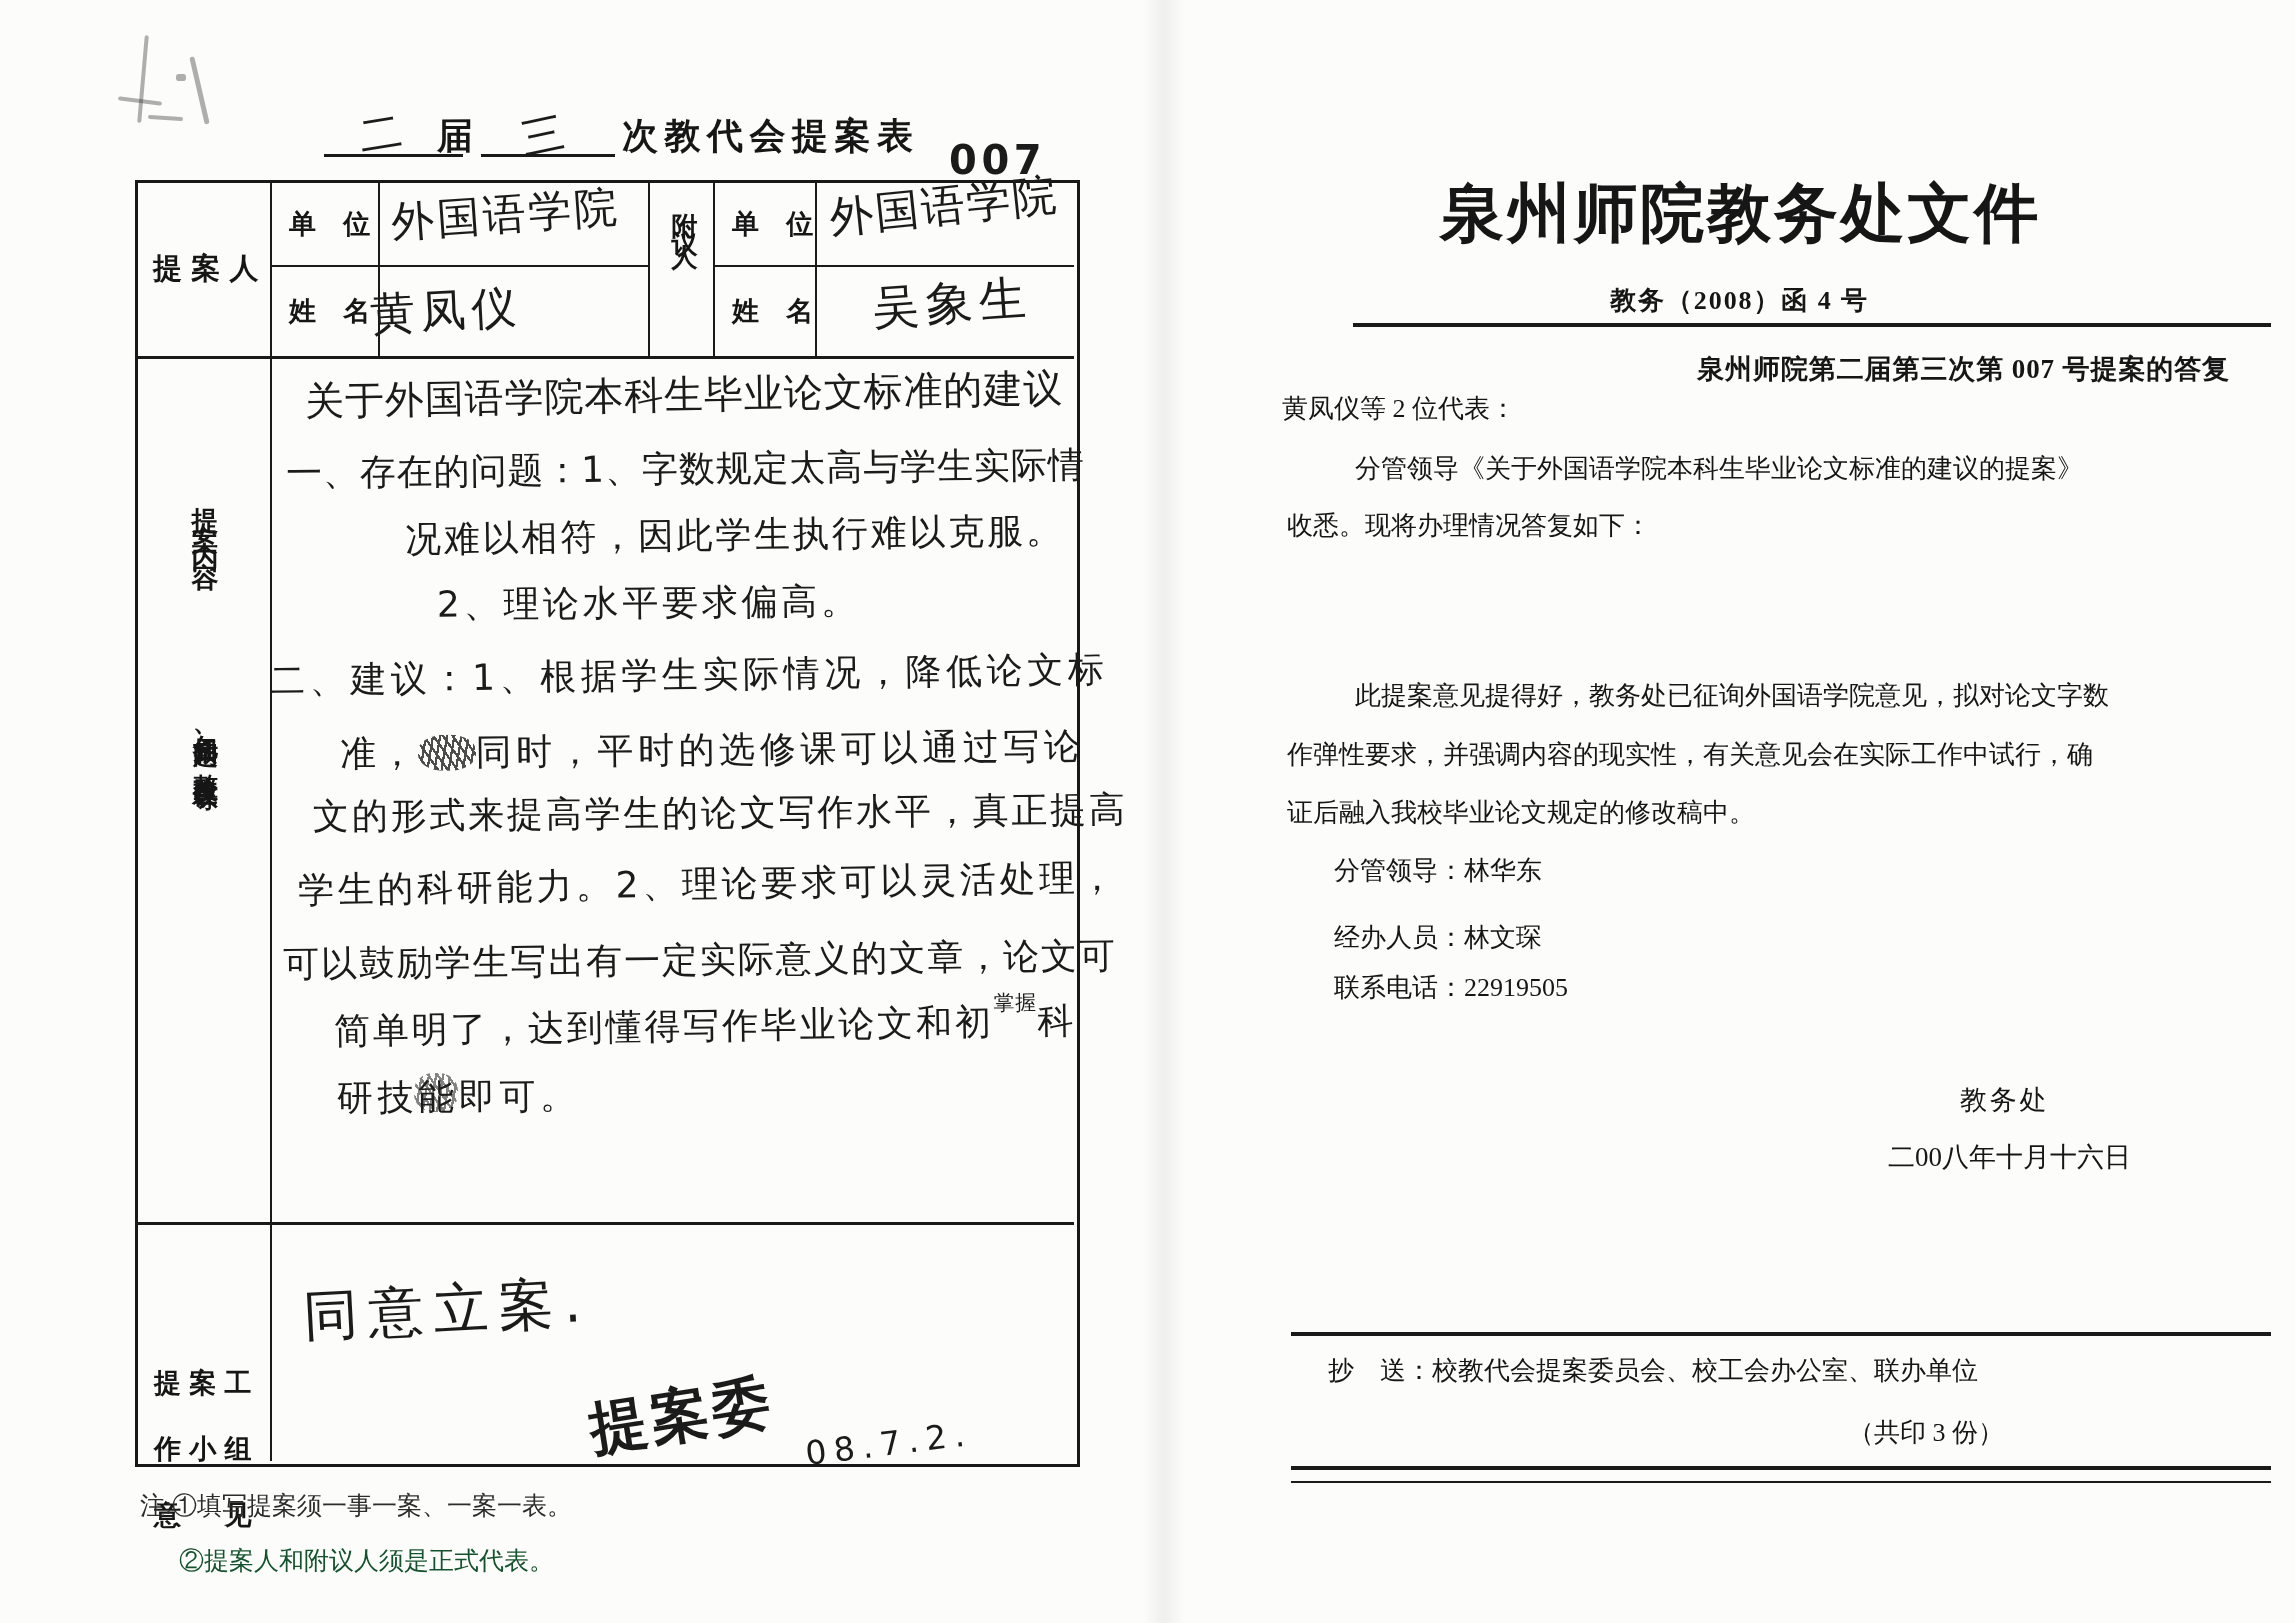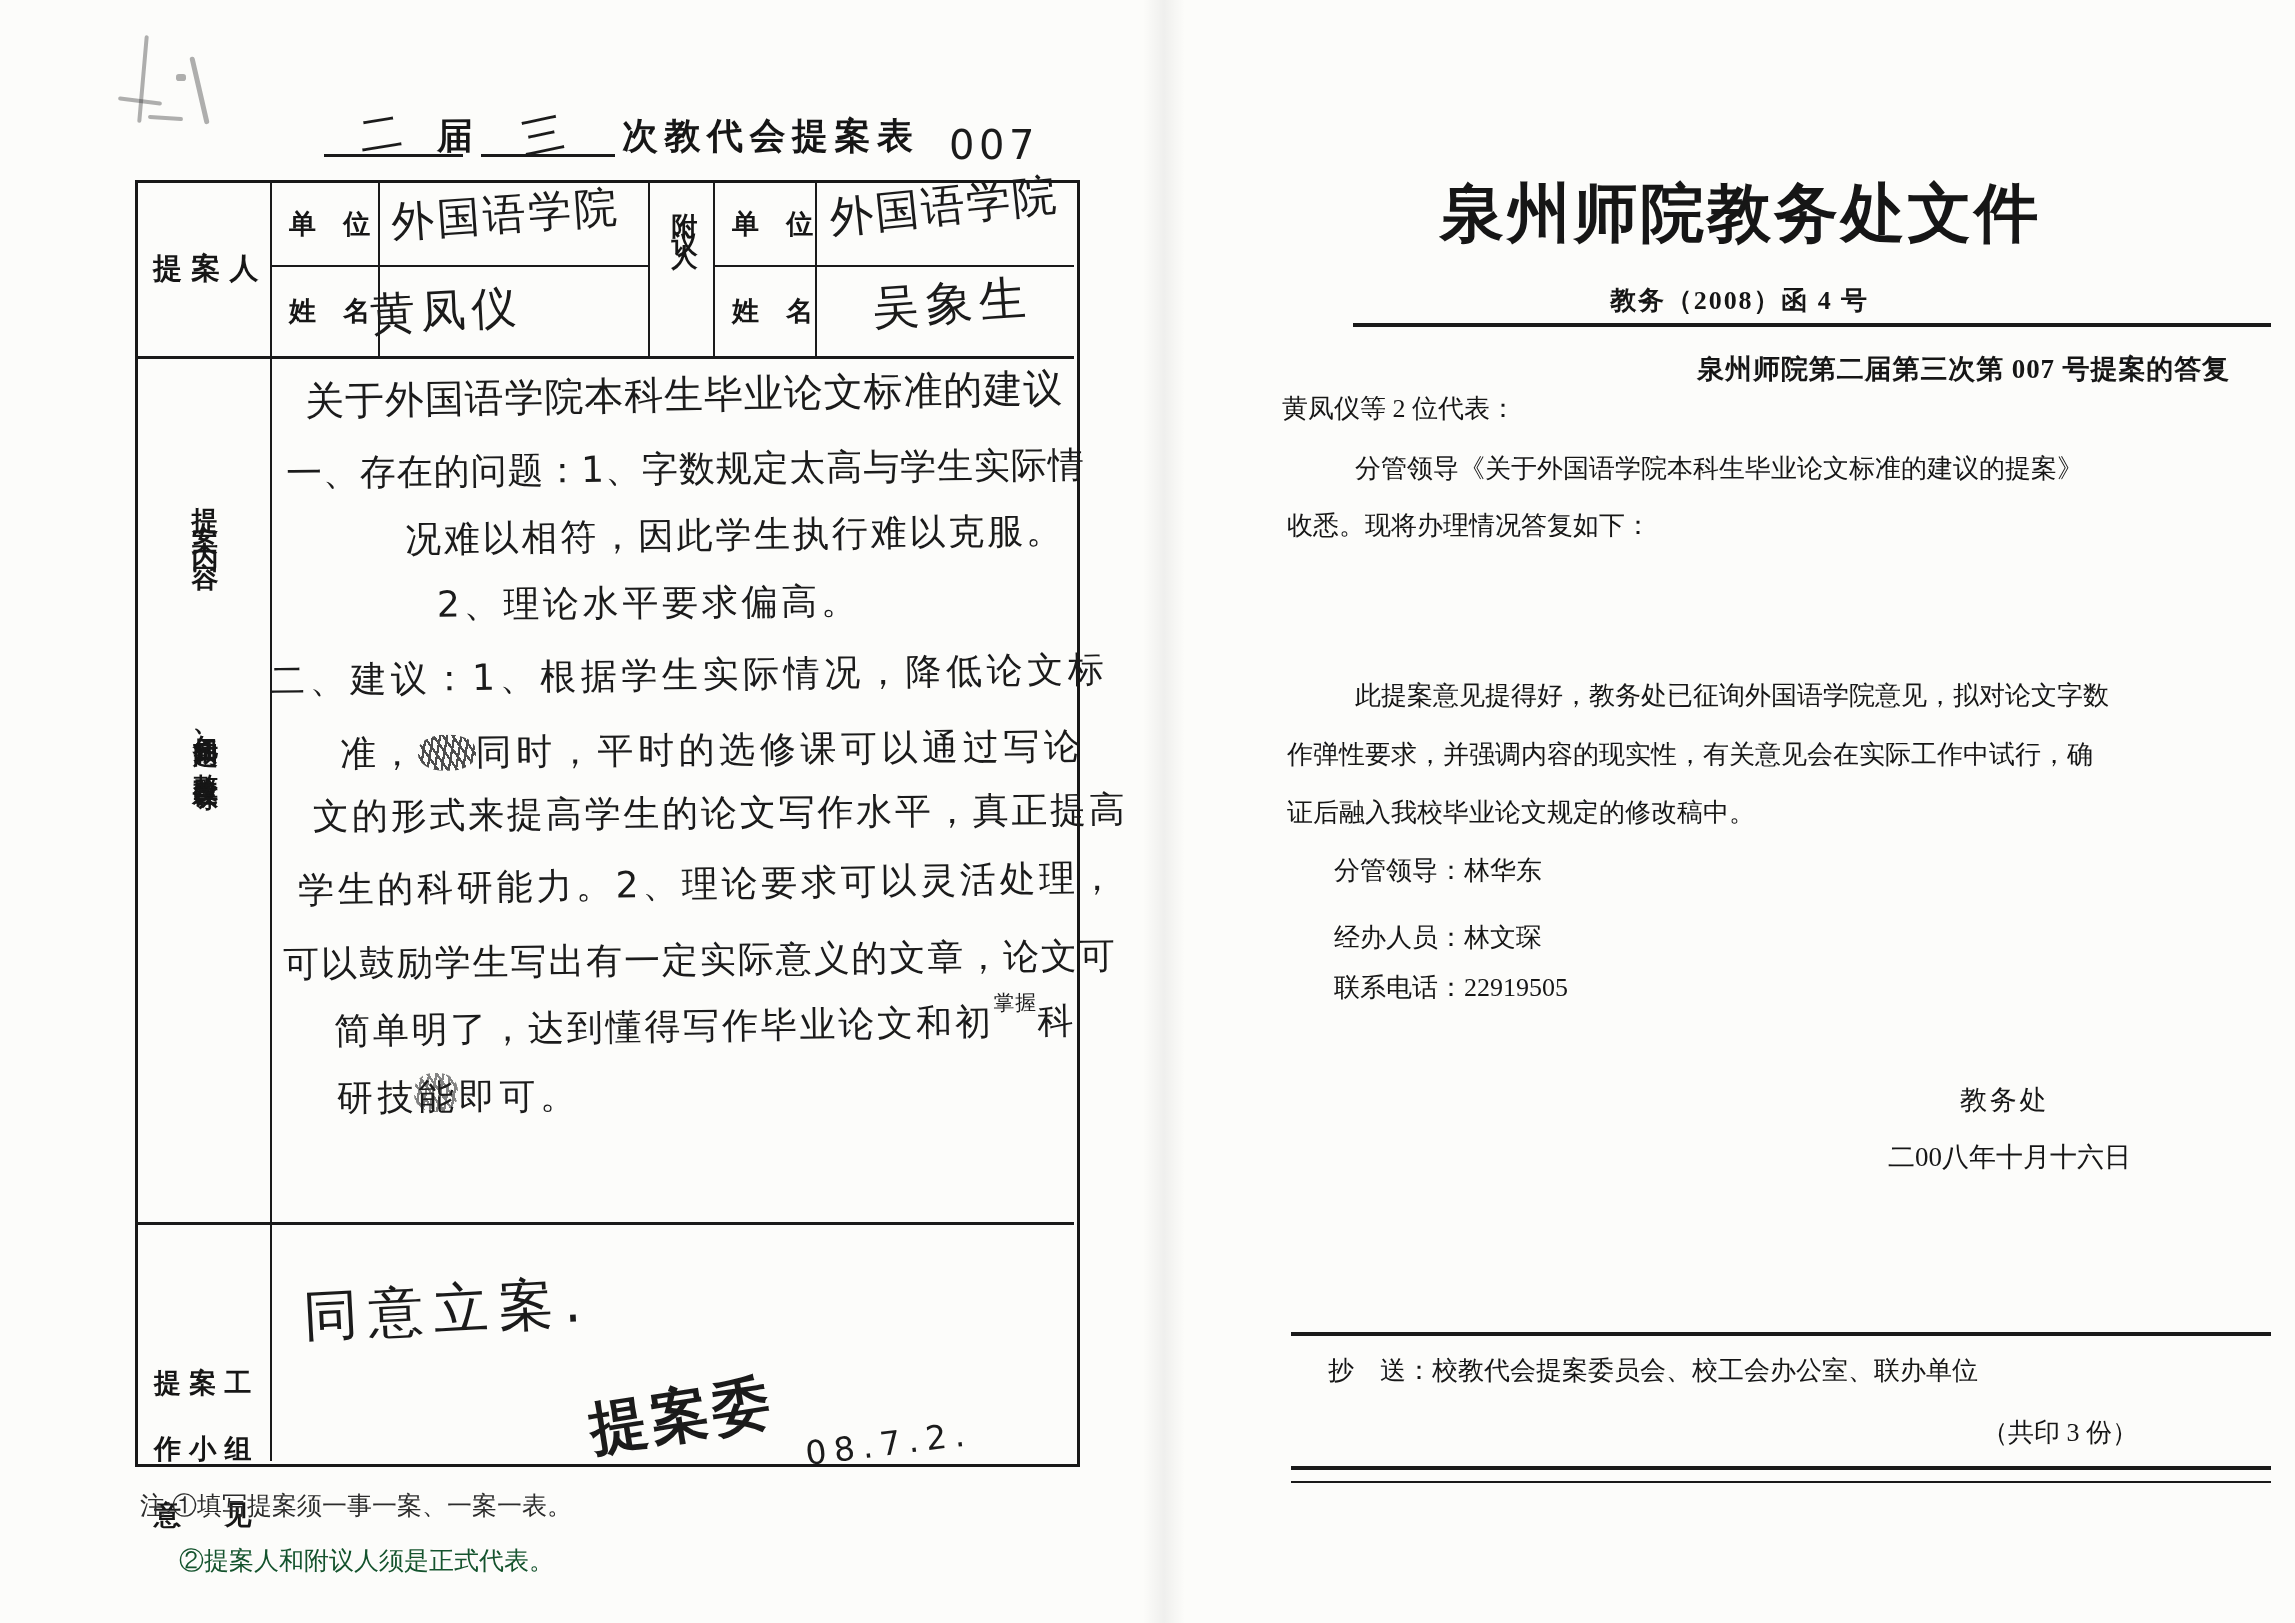--- a/index.html
+++ b/index.html
@@ -47,21 +47,21 @@
 
     <div>
       <div class="line" style="left:324px;top:154px;width:139px;height:3.2px;"></div>
       <div class="line" style="left:481px;top:154px;width:134px;height:3.2px;"></div>
       <span class="abs hw" style="left:359px;top:105px;font-size:43px;transform:rotate(-9deg);">二</span>
       <span class="abs song" style="left:437px;top:112px;font-size:36px;font-weight:bold;">届</span>
       <span class="abs hw" style="left:521px;top:107px;font-size:43px;transform:rotate(-12deg);">三</span>
       <span class="abs song" style="left:622px;top:112px;font-size:36px;font-weight:bold;letter-spacing:6.5px;">次教代会提案表</span>
     </div>
 
-    <span class="abs hw" style="left:949px;top:122px;font-size:40px;letter-spacing:4.6px;font-weight:normal;">007</span>
+    <span class="abs hw" style="left:949px;top:137px;font-size:40px;letter-spacing:4.6px;font-weight:bold;">007</span>
 
     <div class="abs" style="left:135px;top:180px;width:939px;height:1281px;border:3.2px solid #181818;"></div>
     <div class="line" style="left:270px;top:180px;width:2.3px;height:1281px;"></div>
     <div class="line" style="left:378px;top:180px;width:2.3px;height:176px;"></div>
     <div class="line" style="left:648px;top:180px;width:2.3px;height:176px;"></div>
     <div class="line" style="left:713px;top:180px;width:2.3px;height:176px;"></div>
     <div class="line" style="left:815px;top:180px;width:2.3px;height:176px;"></div>
     <div class="line" style="left:270px;top:265px;width:380px;height:2.3px;"></div>
     <div class="line" style="left:713px;top:265px;width:361px;height:2.3px;"></div>
     <div class="line" style="left:135px;top:356px;width:939px;height:2.8px;"></div>
@@ -137,19 +137,19 @@
 
     <span class="abs song" style="left:1334px;top:853px;font-size:26px;">分管领导：林华东</span>
     <span class="abs song" style="left:1334px;top:912px;font-size:26px;margin-top:8px;">经办人员：林文琛</span>
     <span class="abs song" style="left:1334px;top:970px;font-size:26px;">联系电话：22919505</span>
 
     <span class="abs song" style="left:1960px;top:1082px;font-size:27px;letter-spacing:2.8px;">教务处</span>
     <span class="abs song" style="left:1888px;top:1139px;font-size:27px;">二00八年十月十六日</span>
 
     <div class="line" style="left:1291px;top:1332px;width:980px;height:3.7px;"></div>
     <span class="abs song" style="left:1328px;top:1353px;font-size:26px;">抄　送：校教代会提案委员会、校工会办公室、联办单位</span>
-    <span class="abs song" style="left:1982px;top:1415px;font-size:26px;">（共印 3 份）</span>
+    <span class="abs song" style="left:1848px;top:1415px;font-size:26px;">（共印 3 份）</span>
     <div class="line" style="left:1291px;top:1466px;width:980px;height:3.7px;"></div>
     <div class="line" style="left:1291px;top:1481px;width:980px;height:1.9px;"></div>
   </div>
 
 </div>
 
 
 </body></html>

